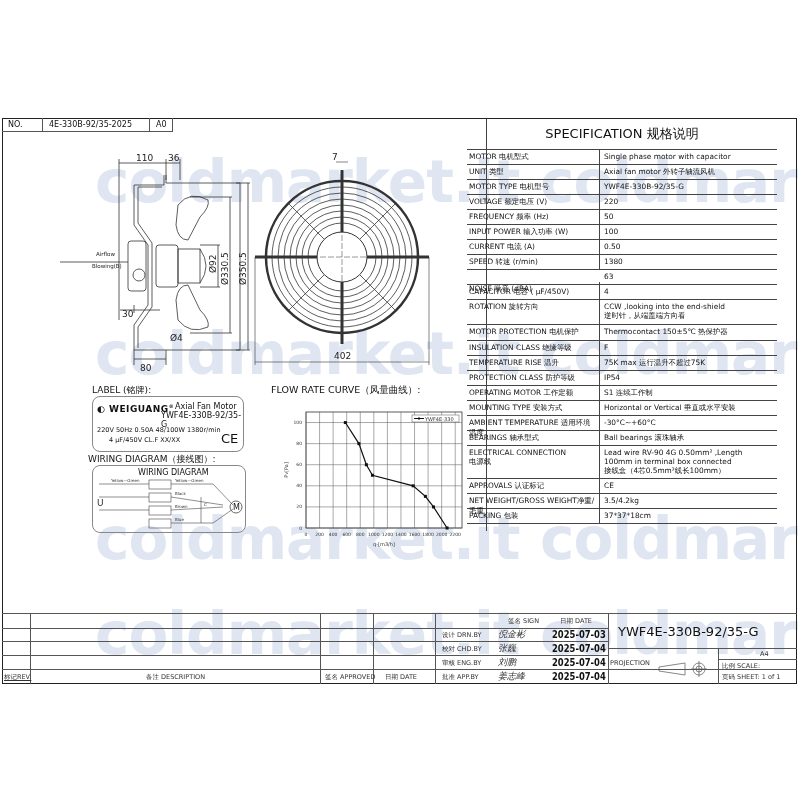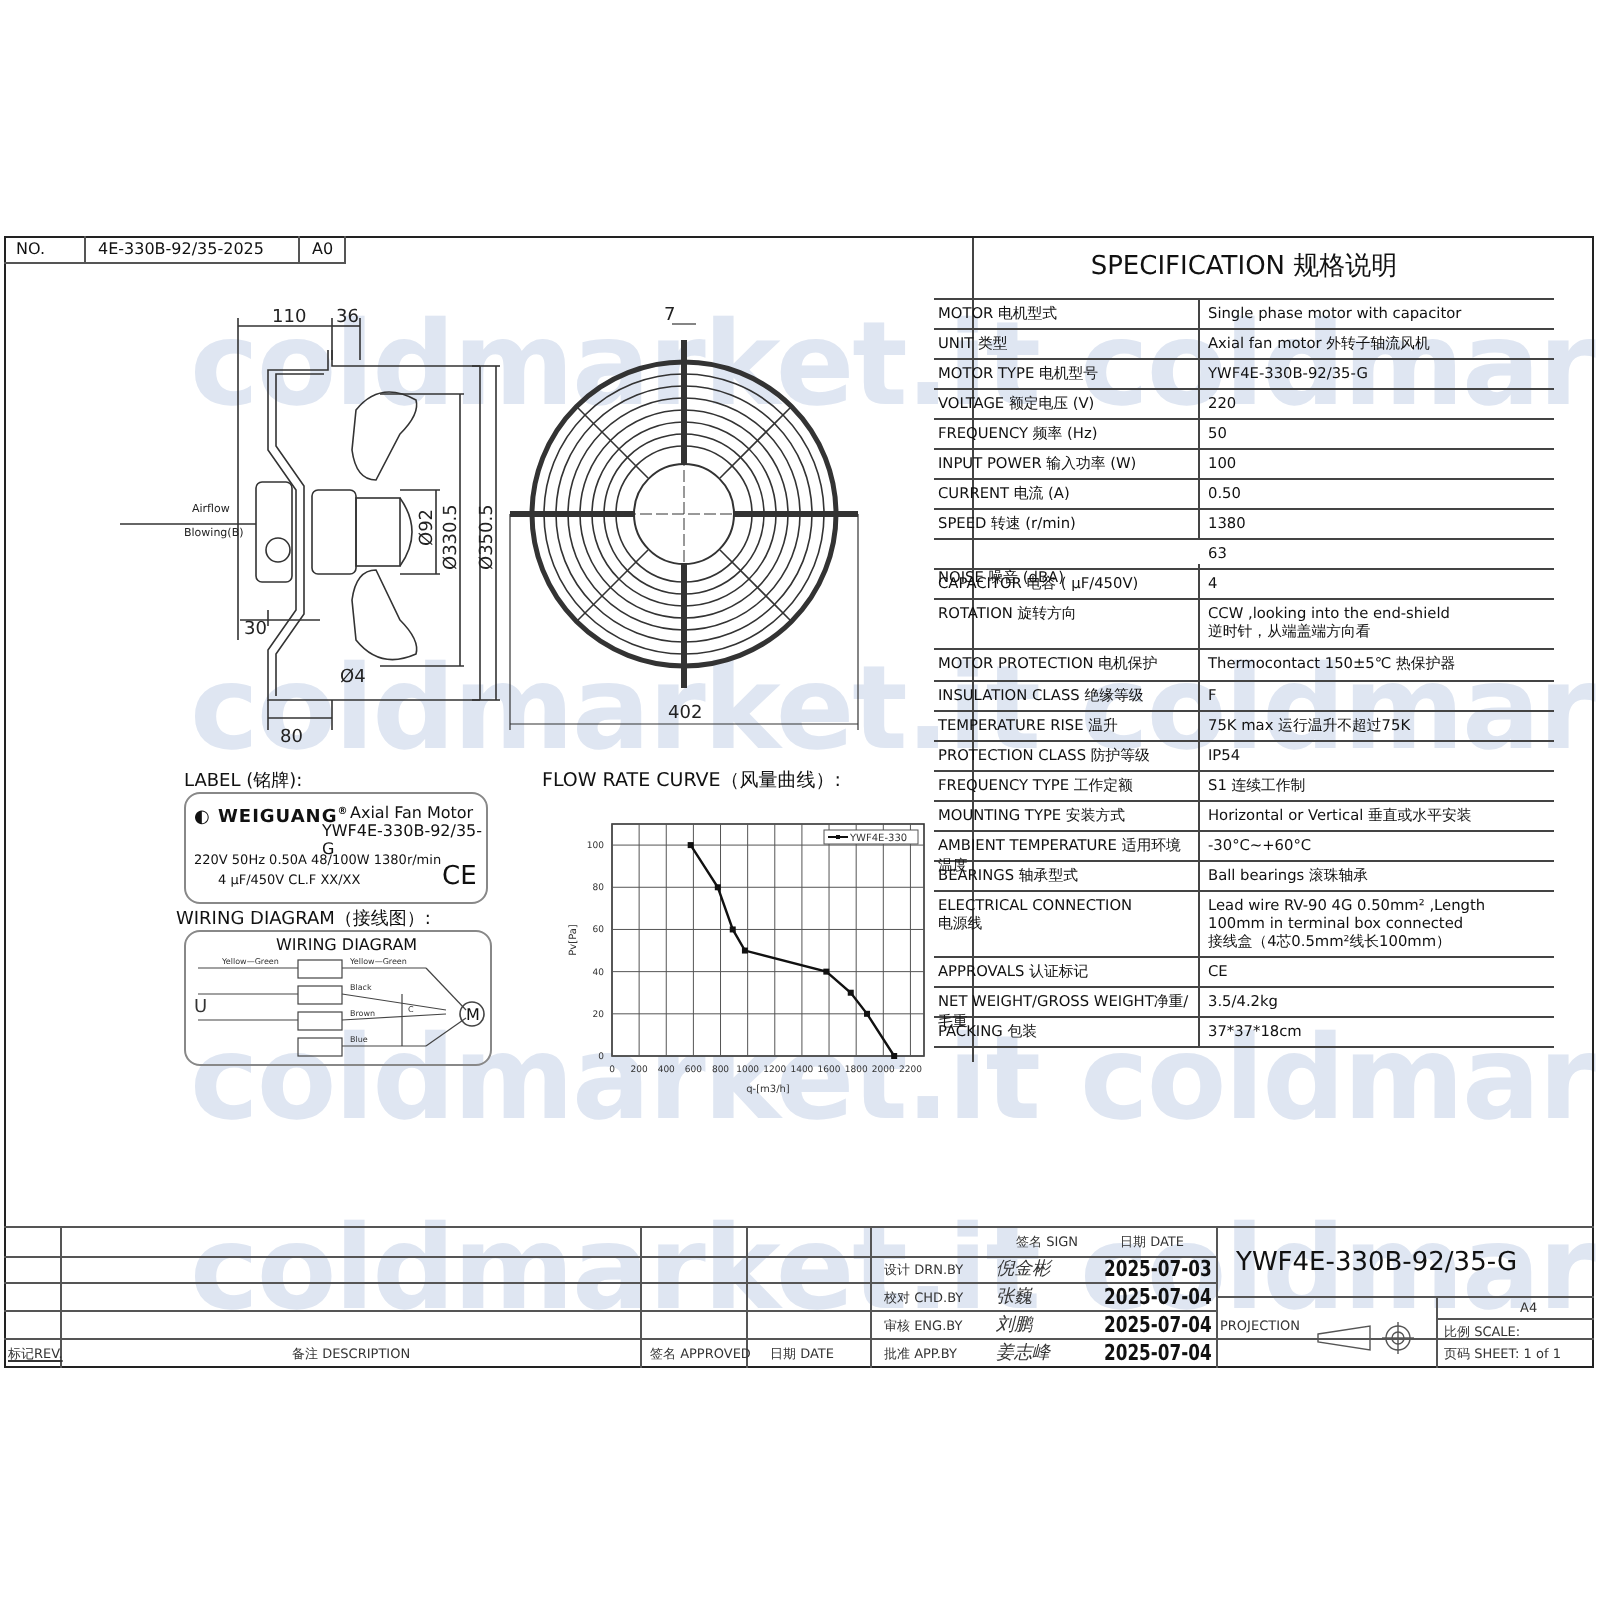--- a/index.html
+++ b/index.html
@@ -198,21 +198,21 @@
       </div>
       <div class="spec-row" style="height: 14px;">
         <div class="k" style="white-space: pre-line;">TEMPERATURE RISE  温升</div>
         <div class="v" style="white-space: pre-line;">75K max    运行温升不超过75K</div>
       </div>
       <div class="spec-row" style="height: 14px;">
         <div class="k" style="white-space: pre-line;">PROTECTION  CLASS 防护等级</div>
         <div class="v" style="white-space: pre-line;">IP54</div>
       </div>
       <div class="spec-row" style="height: 14px;">
-        <div class="k" style="white-space: pre-line;">FREQUENCY TYPE 工作定额</div>
+        <div class="k" style="white-space: pre-line;">OPERATING MOTOR 工作定额</div>
         <div class="v" style="white-space: pre-line;">S1  连续工作制</div>
       </div>
       <div class="spec-row" style="height: 14px;">
         <div class="k" style="white-space: pre-line;">MOUNTING TYPE 安装方式</div>
         <div class="v" style="white-space: pre-line;">Horizontal or Vertical 垂直或水平安装</div>
       </div>
       <div class="spec-row" style="height: 14px;">
         <div class="k" style="white-space: pre-line;">AMBIENT TEMPERATURE 适用环境温度</div>
         <div class="v" style="white-space: pre-line;">-30°C~+60°C</div>
       </div>

